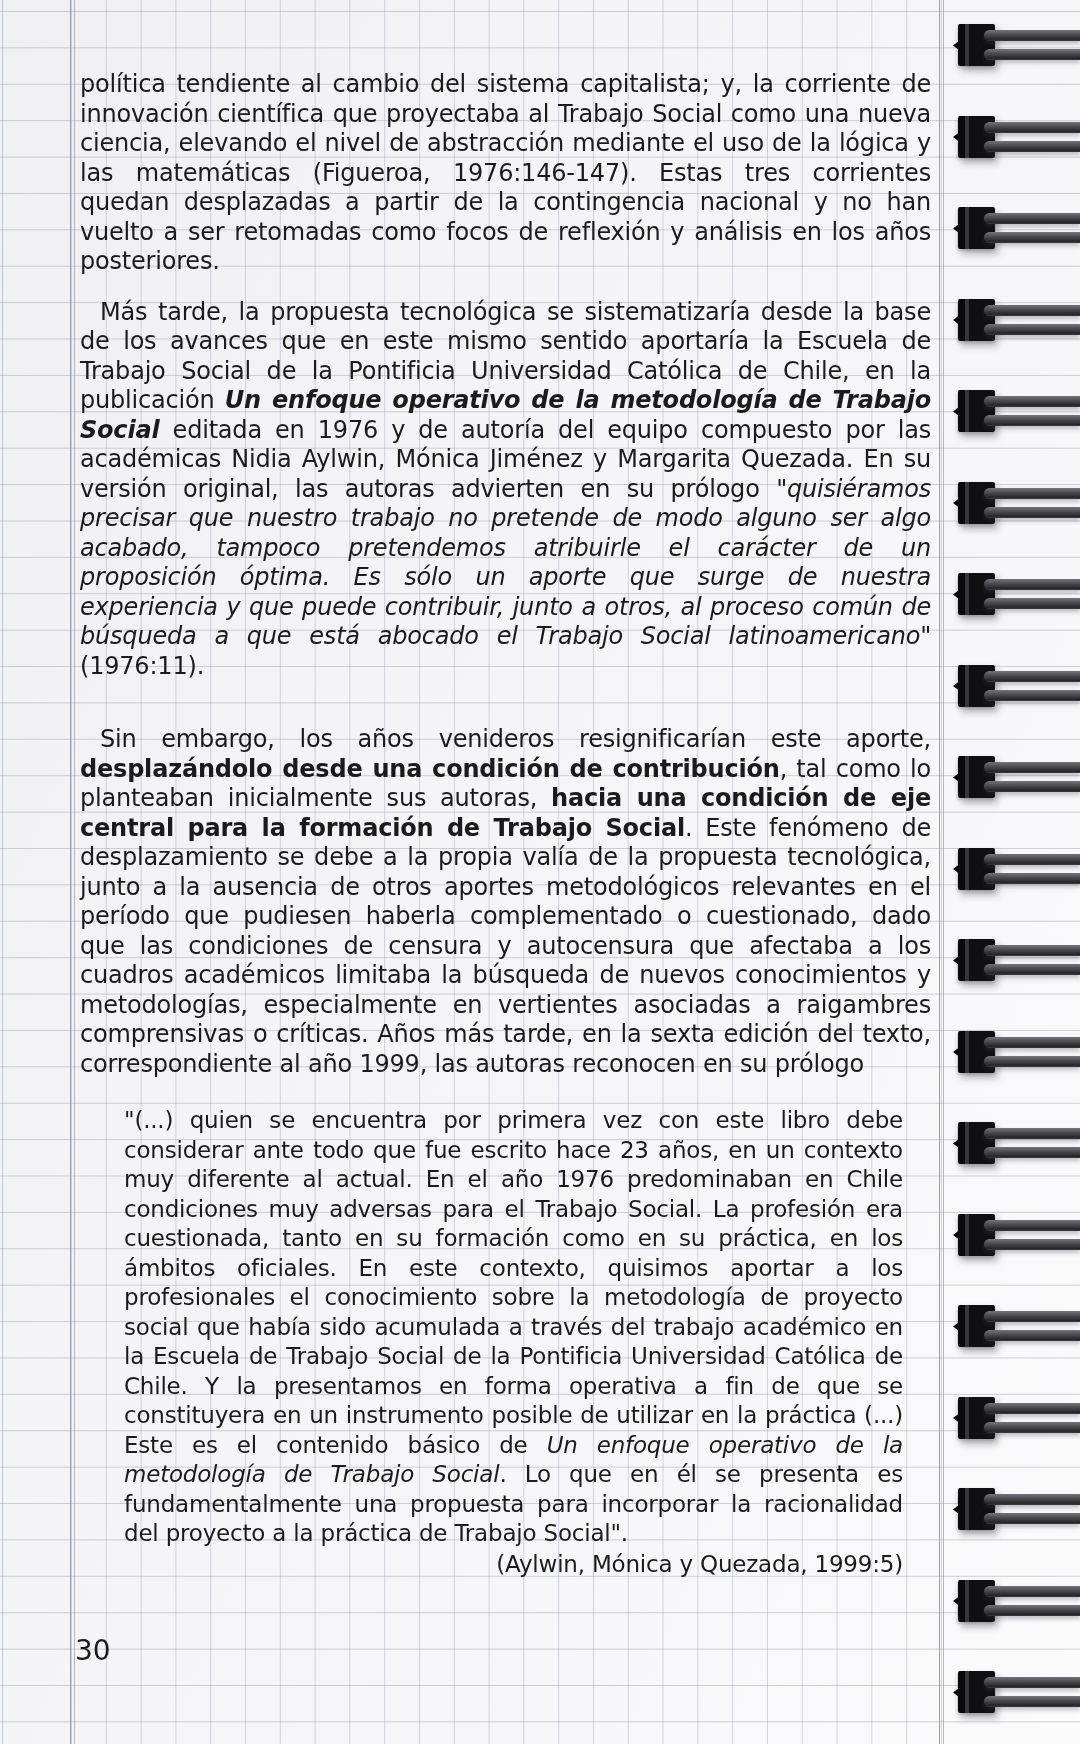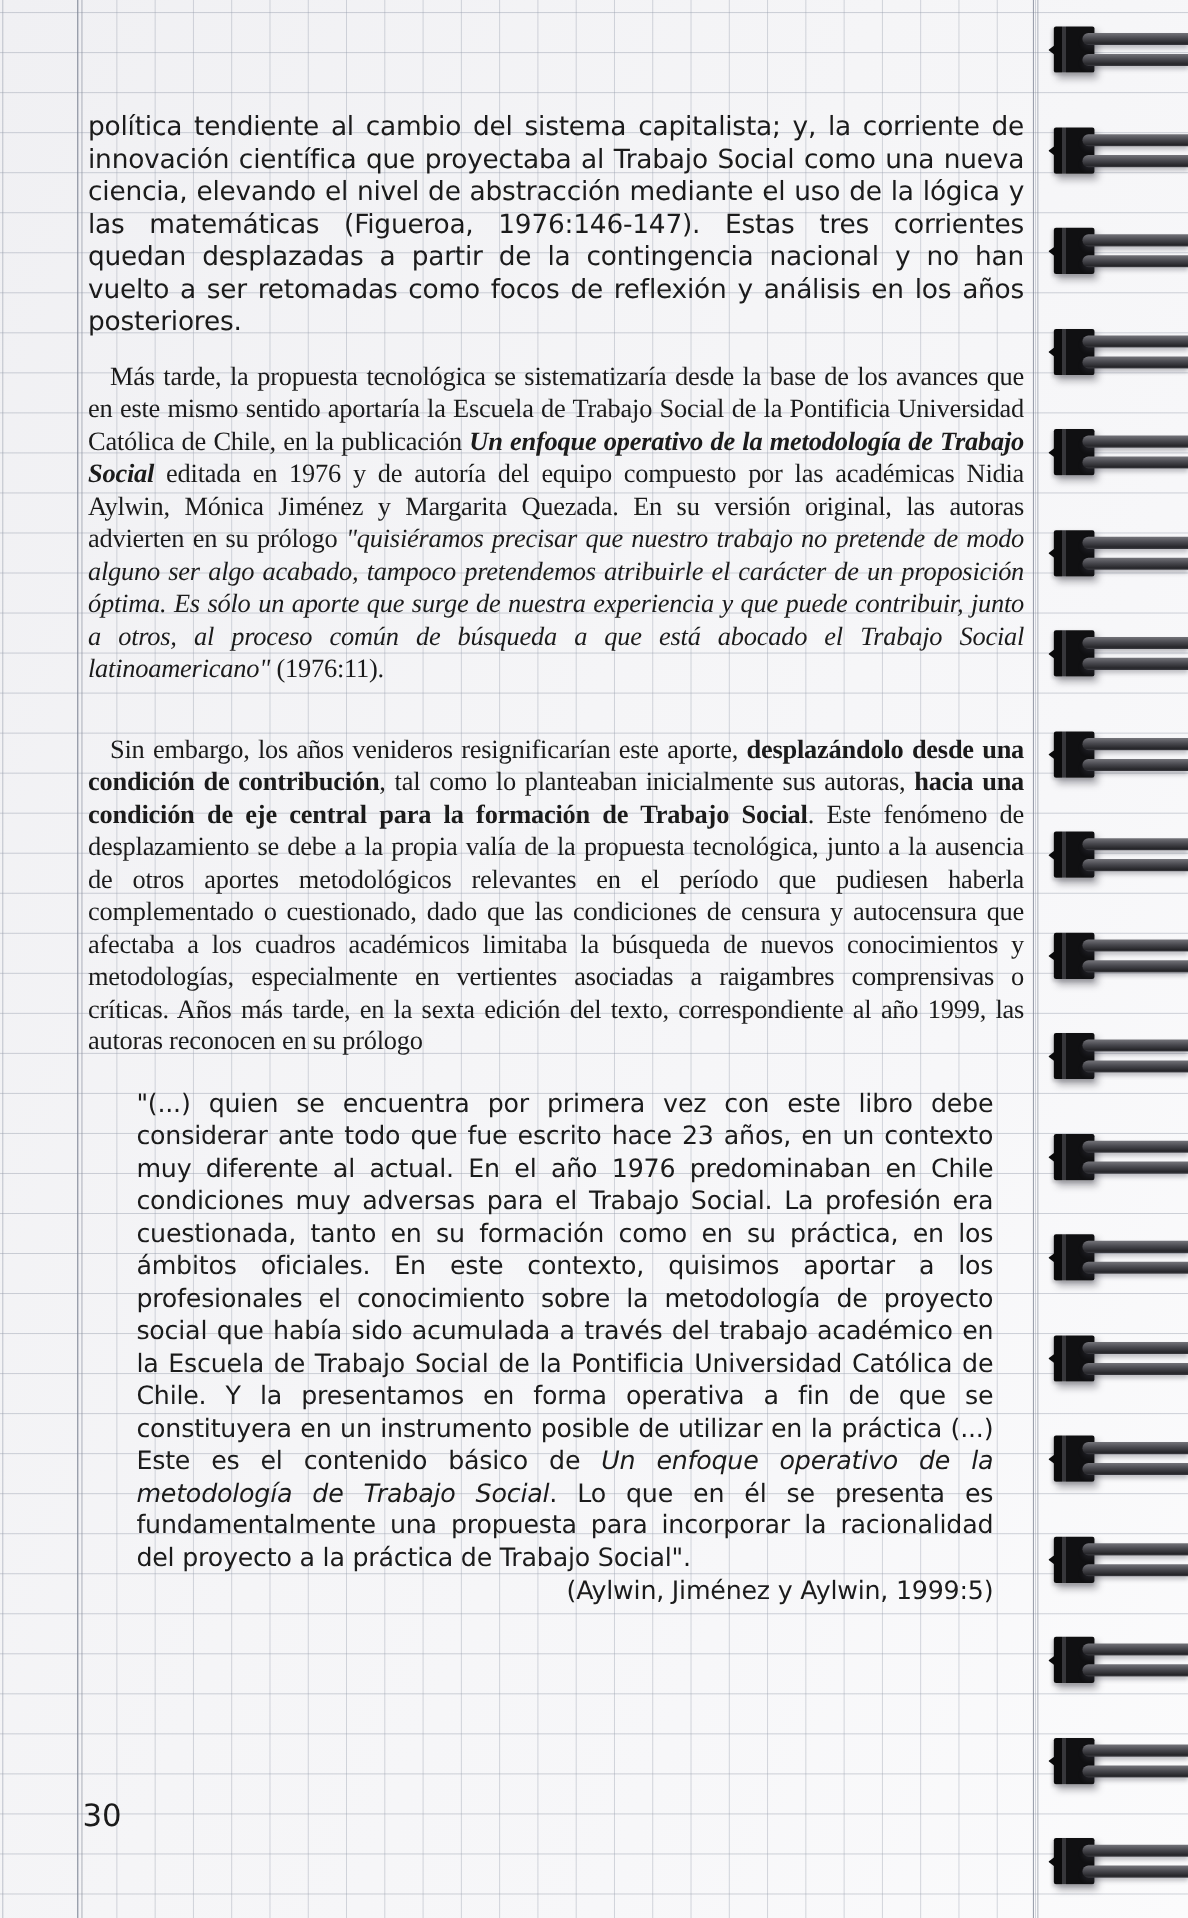--- a/index.html
+++ b/index.html
@@ -40,22 +40,22 @@
     position: absolute; left: 80px; top: 0; width: 851px;
     color: #1b1b1b;
   }
   .content p {
     margin: 0 0 21px 0;
     font-size: 24px;
     line-height: 29.5px;
     text-align: justify;
     letter-spacing: -0.2px;
   }
-  .content p.first { margin-top: 101px; }
-  .content p.indent { text-indent: 20px; font-family: Liberation Serif, serif; }
+  .content p.first { margin-top: 70px; }
+  .content p.indent { text-indent: 20px; }
   .content p.pre-quote { margin-bottom: 27px; margin-top: 44px; }
   .bquote {
     margin: 0 28px 0 44px;
     font-size: 23px;
     line-height: 29.5px;
     text-align: justify;
     letter-spacing: -0.2px;
   }
   .citation {
     margin: 1px 28px 0 44px;
@@ -104,21 +104,21 @@
   <div class="grid-v"></div>
   <div class="edge-line" style="left:2px"></div>
   <div class="margin-line" style="left:70px"></div>
   <div class="margin-line" style="left:939px"></div>
 
   <div class="content">
     <p class="first"><span>política tendiente al cambio del sistema capitalista; y, la corriente de innovación científica que proyectaba al Trabajo Social como una nueva ciencia, elevando el nivel de abstracción mediante el uso de la lógica y las matemáticas (Figueroa, 1976:146-147). Estas tres corrientes quedan desplazadas a partir de la contingencia nacional y no han vuelto a ser retomadas como focos de reflexión y análisis en los años posteriores.</span></p>
     <p class="indent"><span>Más tarde, la propuesta tecnológica se sistematizaría desde la base de los avances que en este mismo sentido aportaría la Escuela de Trabajo Social de la Pontificia Universidad Católica de Chile, en la publicación </span><span class="seg-b seg-i">Un enfoque operativo de la metodología de Trabajo Social</span><span> editada en 1976 y de autoría del equipo compuesto por las académicas Nidia Aylwin, Mónica Jiménez y Margarita Quezada. En su versión original, las autoras advierten en su prólogo </span><span class="seg-i">"quisiéramos precisar que nuestro trabajo no pretende de modo alguno ser algo acabado, tampoco pretendemos atribuirle el carácter de un proposición óptima. Es sólo un aporte que surge de nuestra experiencia y que puede contribuir, junto a otros, al proceso común de búsqueda a que está abocado el Trabajo Social latinoamericano"</span><span> (1976:11).</span></p>
     <p class="indent pre-quote"><span>Sin embargo, los años venideros resignificarían este aporte, </span><span class="seg-b">desplazándolo desde una condición de contribución</span><span>, tal como lo planteaban inicialmente sus autoras, </span><span class="seg-b">hacia una condición de eje central para la formación de Trabajo Social</span><span>. Este fenómeno de desplazamiento se debe a la propia valía de la propuesta tecnológica, junto a la ausencia de otros aportes metodológicos relevantes en el período que pudiesen haberla complementado o cuestionado, dado que las condiciones de censura y autocensura que afectaba a los cuadros académicos limitaba la búsqueda de nuevos conocimientos y metodologías, especialmente en vertientes asociadas a raigambres comprensivas o críticas. Años más tarde, en la sexta edición del texto, correspondiente al año 1999, las autoras reconocen en su prólogo</span></p>
     <div class="bquote"><span>"(...) quien se encuentra por primera vez con este libro debe considerar ante todo que fue escrito hace 23 años, en un contexto muy diferente al actual. En el año 1976 predominaban en Chile condiciones muy adversas para el Trabajo Social. La profesión era cuestionada, tanto en su formación como en su práctica, en los ámbitos oficiales. En este contexto, quisimos aportar a los profesionales el conocimiento sobre la metodología de proyecto social que había sido acumulada a través del trabajo académico en la Escuela de Trabajo Social de la Pontificia Universidad Católica de Chile. Y la presentamos en forma operativa a fin de que se constituyera en un instrumento posible de utilizar en la práctica (...) Este es el contenido básico de </span><span class="seg-i">Un enfoque operativo de la metodología de Trabajo Social</span><span>. Lo que en él se presenta es fundamentalmente una propuesta para incorporar la racionalidad del proyecto a la práctica de Trabajo Social".</span></div>
-    <div class="citation">(Aylwin, Jiménez y Aylwin, 1999:5)</div>
+    <div class="citation">(Aylwin, Mónica y Quezada, 1999:5)</div>
   </div>
 
   <div class="page-number">30</div>
 
   <div class="binding">
       <div class="ring" style="top: 24px;">
         <div class="ring-block"></div>
         <div class="ring-prong p1"></div>
         <div class="ring-prong p2"></div>
       </div>

